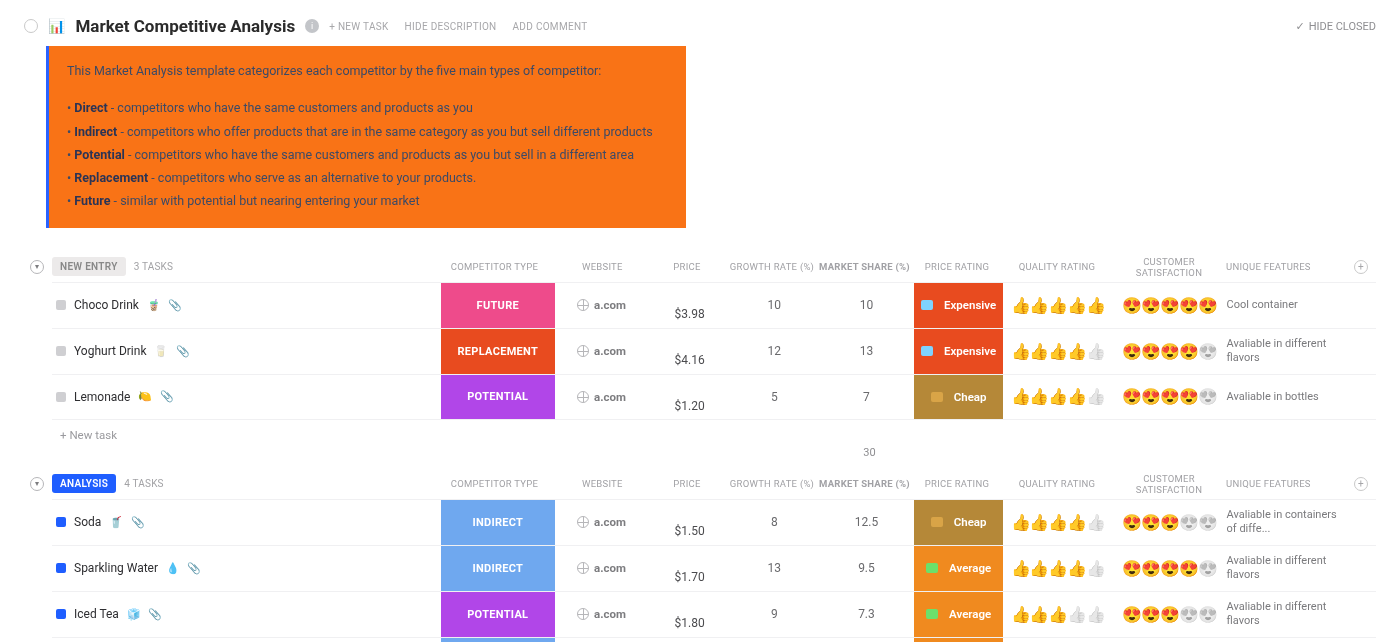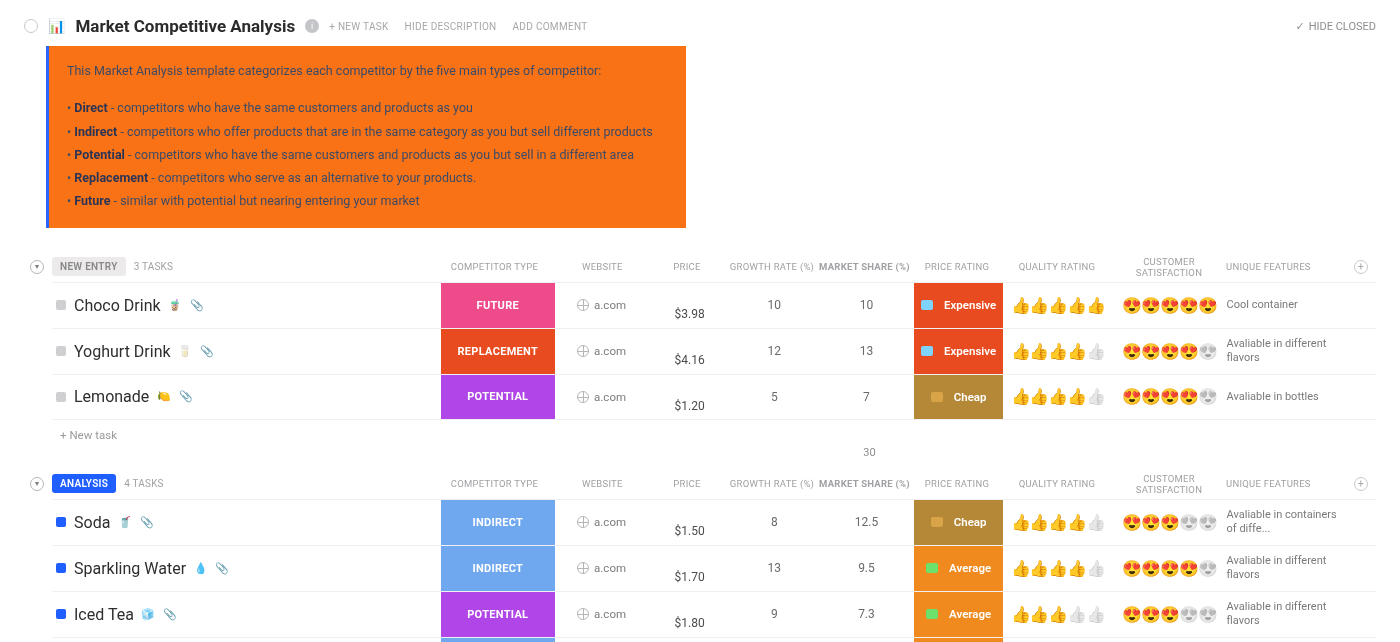--- a/index.html
+++ b/index.html
@@ -123,34 +123,34 @@
     }
     .task-row:last-of-type { border-bottom: 1px solid #f0f0f2;}
     .cell { display: flex; align-items: center; justify-content: center; font-size: 12px; color:#5b5b5d;}
     .cell.name { width: 390px; justify-content: flex-start; gap: 8px; padding-left: 4px;}
     .status-sq {
       width: 10px; height: 10px; border-radius: 2px;
       display:inline-block;
     }
     .status-grey { background:#cfcfd2;}
     .status-blue { background:#1f5eff;}
-    .task-name { font-size: 16px; color:#2e2e31;}
+    .task-name { font-size: 12px; color:#2e2e31;}
     .tiny-emoji { font-size: 11px; }
     .clip { color:#b6b6b9; font-size: 11px;}
     .cell.type { width: 115px; padding:0;}
     .type-tag {
       width:100%; height:100%;
       display:flex; align-items:center; justify-content:center;
       color:#fff; font-size:11px; font-weight:700; letter-spacing:.3px;
     }
     .tag-future { background:#ee4b8b;}
     .tag-replacement { background:#e84b1f;}
     .tag-potential { background:#b146e8;}
     .tag-indirect { background:#6fa8ef;}
-    .cell.web { width: 95px; justify-content:flex-start; padding-left: 22px; gap:5px; font-size:11.5px; color:#7c7c7f;}
+    .cell.web { width: 95px; justify-content:flex-start; padding-left: 22px; gap:5px; font-size:11.5px; color:#7c7c7f;font-weight:bold;}
     .globe { width:12px; height:12px; border:1px solid #b6b6b9; border-radius:50%; display:inline-block; position:relative;}
     .globe::before{content:""; position:absolute; left:50%; top:0; bottom:0; width:1px; background:#b6b6b9;}
     .globe::after{content:""; position:absolute; top:50%; left:0; right:0; height:1px; background:#b6b6b9;}
     .cell.price { width: 80px; color:#4b4b4e;margin-top:18px;}
     .cell.growth{ width: 90px; color:#6a6a6d;}
     .cell.share { width: 95px; color:#6a6a6d;}
     .cell.prating{ width: 90px; padding:0;}
     .price-badge{
       width:100%; height:100%;
       display:flex; align-items:center; justify-content:center; gap:11px;

